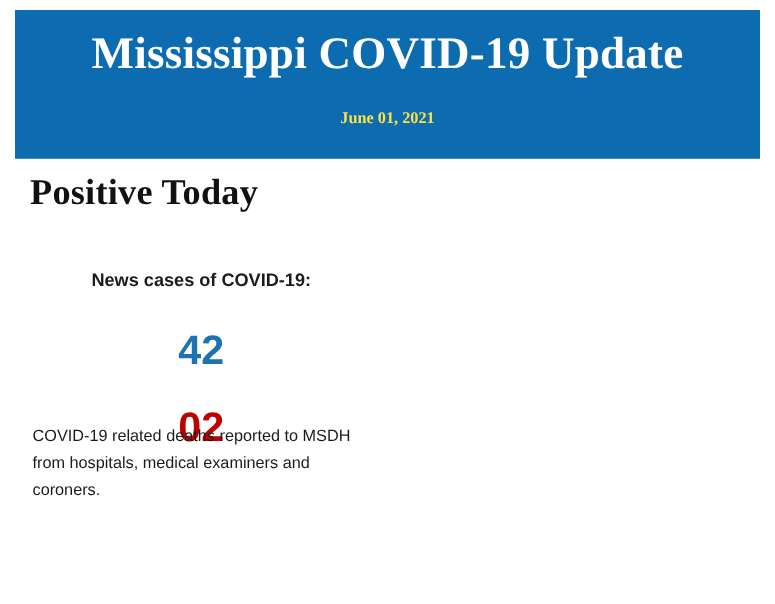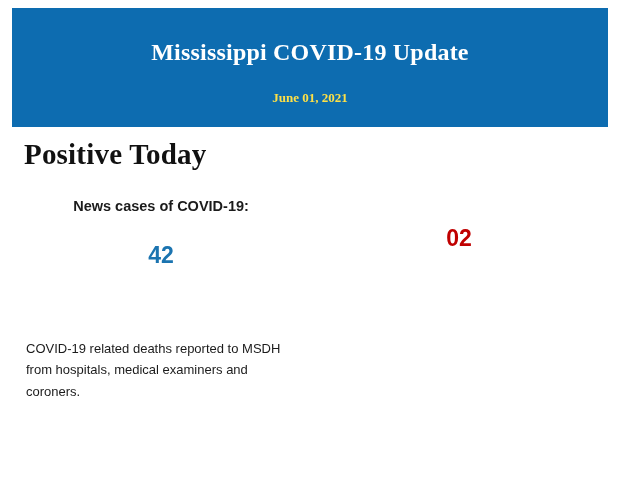--- a/index.html
+++ b/index.html
@@ -25,24 +25,24 @@
     top: 8px;
     width: 596px;
     height: 119px;
     background: #0d6cb0;
     box-sizing: border-box;
     text-align: center;
   }
   .header-title {
     font-family: "Liberation Serif", serif;
     font-weight: bold;
-    font-size: 24px;
+    font-size: 36px;
     color: #ffffff;
     line-height: 1;
-    padding-top: 32px;
+    padding-top: 16px;
     letter-spacing: 0.2px;
   }
   .header-date {
     font-family: "Liberation Serif", serif;
     font-weight: bold;
     font-size: 13px;
     color: #fde047;
     padding-top: 26px;
   }
   .section-title {
@@ -51,41 +51,41 @@
     top: 138px;
     font-family: "Liberation Serif", serif;
     font-weight: bold;
     font-size: 29px;
     color: #111111;
     letter-spacing: 0.2px;
   }
   .stats {
     position: absolute;
     left: 12px;
-    top: 198px;
+    top: 217px;
     width: 596px;
     display: flex;
-    flex-direction: row;
+    flex-direction: column;
   }
   .stat-col {
     width: 50%;
     box-sizing: border-box;
     text-align: center;
   }
   .stat-label {
     font-family: "Liberation Sans", sans-serif;
     font-weight: bold;
     font-size: 14.5px;
     color: #1b1b1b;
     line-height: 1.2;
   }
   .stat-value {
     font-family: "Liberation Sans", sans-serif;
     font-weight: bold;
-    font-size: 23px;
+    font-size: 33px;
     line-height: 1;
     margin-top: 29px;
   }
   .stat-value.cases { color: #1b74b0; }
   .stat-value.deaths { color: #c00000; }
   .descriptions {
     position: absolute;
     left: 12px;
     top: 338px;
     width: 596px;

